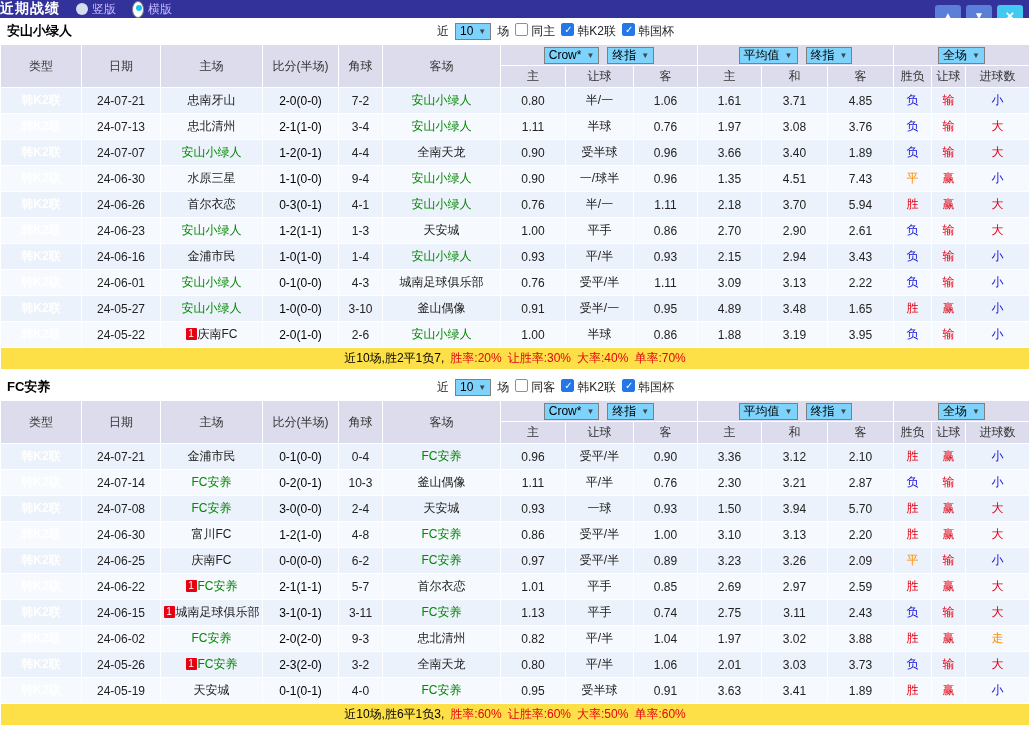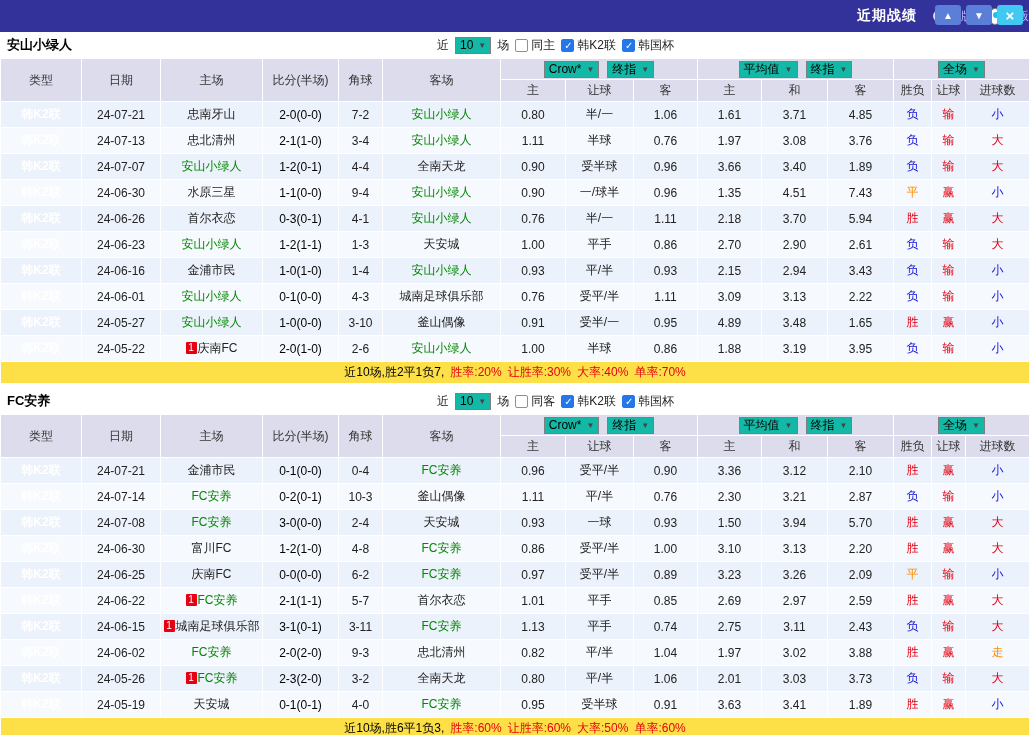--- a/index.html
+++ b/index.html
@@ -1,35 +1,35 @@
 <!DOCTYPE html>
 <html><head>
 <meta charset="utf-8">
 <style>
   *{margin:0;padding:0;box-sizing:border-box}
   html,body{width:1029px}
   body{height:735px;overflow:hidden;background:#fff;font-family:"Liberation Sans","DejaVu Sans",sans-serif;font-size:12px;color:#222}
-  .titlebar{height:32px;background:#32329a;position:relative;display:flex;align-items:center;justify-content:flex-end}
+  .titlebar{height:18px;background:#32329a;position:relative;display:flex;align-items:center;justify-content:flex-start}
   .tb-center{display:flex;align-items:center;gap:16px}
   .tb-title{color:#fff;font-weight:bold;font-size:14px;letter-spacing:1px}
   .radio-label{display:inline-flex;align-items:center;gap:4px;color:#c4b5fd;cursor:pointer}
   .radio-dot{width:12px;height:12px;border-radius:50%;background:#d7dcef;display:inline-block;position:relative}
   .radio-dot.sel{background:#fff}
   .radio-dot.sel::after{content:"";position:absolute;left:3px;top:3px;width:6px;height:6px;border-radius:50%;background:#19c2ef}
   .tb-btns{position:absolute;right:6px;top:5px;display:flex;gap:5px}
   .tb-btn{width:26px;height:20px;border:none;border-radius:3px;color:#fff;text-align:center;cursor:pointer;padding:0;display:flex;align-items:center;justify-content:center}
   .tb-btn.arrow{background:#5b7fd9;font-size:10px}
   .tb-btn.close{background:#41c9f1;font-size:15px;font-weight:bold}
   .section+.section{margin-top:4px}
   .section-bar{height:26px;position:relative;background:#fff}
   .team-name{position:absolute;left:7px;top:0;line-height:26px;font-weight:bold;font-size:13px;color:#000}
   .filters{position:absolute;left:437px;top:0;height:26px;display:flex;align-items:center;gap:6px;color:#222}
-  .sel{display:inline-flex;align-items:center;gap:5px;border:1px solid #7f7f7f;background:#14b8a6;height:17px;padding:0 4px;cursor:pointer;color:#000}
+  .sel{display:inline-flex;align-items:center;gap:5px;border:1px solid #7f7f7f;background:#7dd3fc;height:17px;padding:0 4px;cursor:pointer;color:#000}
   .caret{font-size:8px;color:#444}
-  .cb-wrap{display:inline-flex;align-items:center;gap:3px;cursor:pointer}
+  .cb-wrap{display:inline-flex;gap:3px;cursor:pointer}
   .cb{width:13px;height:13px;border:1px solid #8f8f8f;border-radius:2px;background:#fff;display:inline-block;position:relative}
   .cb.checked{background:#2377e8;border-color:#2377e8}
   .cb.checked::after{content:"\2713";position:absolute;color:#fff;font-size:10px;font-weight:bold;left:2px;top:0px;line-height:12px}
   table{width:1029px;border-collapse:collapse;table-layout:fixed}
   th{background:#dcdcec;font-weight:normal;color:#333;border:1px solid #fff;height:21px;text-align:center;overflow:hidden;white-space:nowrap}
   tr.subhead th{height:22px}
   .hsel-wrap{display:inline-flex;gap:8px;vertical-align:middle}
   td{border:1px solid #fff;height:26px;text-align:center;color:#222;overflow:hidden;white-space:nowrap}
   tr.dr:nth-child(odd) td{background:#ecf2fb}
   tr.dr:nth-child(even) td{background:#f6f9fd}

